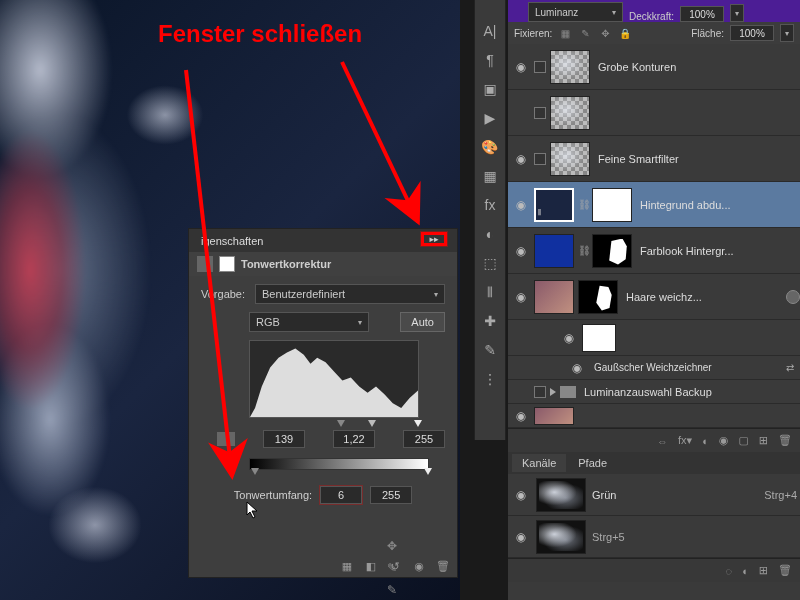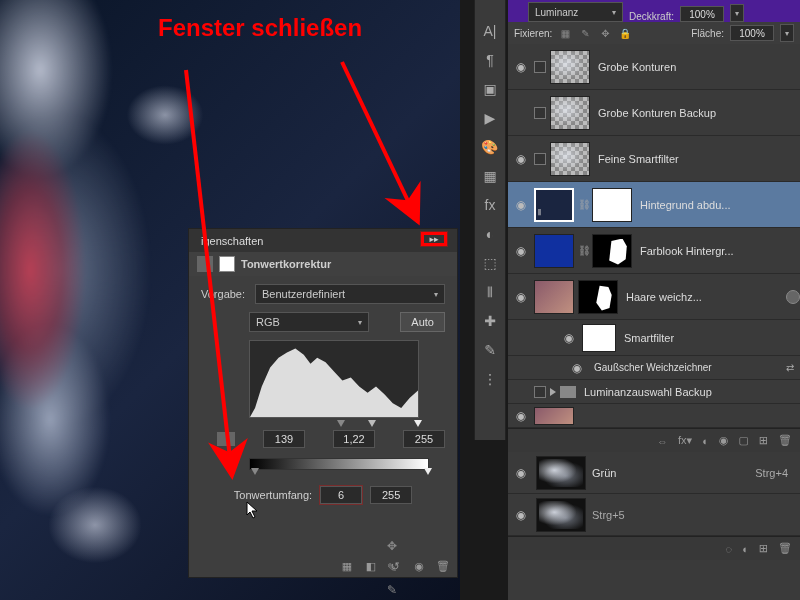--- a/index.html
+++ b/index.html
@@ -105,25 +105,25 @@
 .layers-bottom { height: 24px; display: flex; align-items: center; justify-content: flex-end; gap: 10px; padding-right: 8px; background: #383838; font-size: 11px; color: #999; border-top: 1px solid #222; }
 
 
 .channels-tabs { height: 22px; display: flex; align-items: center; background: #333; font-size: 11px; gap: 2px; padding-left: 4px; }
 .ch-tab { padding: 3px 10px; color: #ccc; }
 .ch-tab.active { background: #3e3e3e; }
 .channel-row { display: flex; align-items: center; height: 42px; border-bottom: 1px solid #2a2a2a; padding-left: 4px; gap: 6px; font-size: 11px; color: #ddd; }
 .channel-thumb { width: 50px; height: 34px; background: #111; border: 1px solid #222; position: relative; }
 .ch-art { position: absolute; inset: 2px; background: radial-gradient(ellipse at 35% 40%, rgba(230,235,245,0.85), transparent 55%), radial-gradient(ellipse at 60% 60%, rgba(200,210,230,0.5), transparent 60%); }
 .channel-name { flex: 1; }
-.channel-shortcut { color: #aaa; padding-right: 12px; }
+.channel-shortcut { color: #aaa; padding-right: 3px; }
 .channels-bottom { height: 24px; display: flex; align-items: center; justify-content: flex-end; gap: 10px; padding-right: 8px; background: #383838; font-size: 11px; color: #999; border-top: 1px solid #222; }
 
 
-.annotation-text { position: absolute; left: 158px; top: 14px; color: #ff0000; font-weight: bold; font-size: 24px; font-family: Arial, sans-serif; z-index: 100; }
+.annotation-text { position: absolute; left: 158px; top: 20px; color: #ff0000; font-weight: bold; font-size: 24px; font-family: Arial, sans-serif; z-index: 100; }
 svg.arrows { position: absolute; left: 0; top: 0; width: 460px; height: 580px; z-index: 90; pointer-events: none; }
 </style>
 </head>
 <body>
 
 <div class="canvas-area">
   <div class="canvas-art"></div>
   <div class="swirl" style="left:120px;top:80px;width:90px;height:70px"></div>
   <div class="swirl" style="left:40px;top:480px;width:110px;height:90px"></div>
 </div>
@@ -260,21 +260,20 @@
           <div class="thumb-overlay"></div>
         </div>
       <div class="layer-name">Grobe Konturen</div>
     </div>
     <div class="layer-row">
       <div class="eye"></div>
       <div class="checkbox-sq"></div>
       <div class="layer-thumb checker">
           <div class="thumb-overlay"></div>
         </div>
-      <div class="layer-name">Grobe Konturen Backup</div>
     </div>
     <div class="layer-row">
       <div class="eye">◉</div>
       <div class="checkbox-sq"></div>
       <div class="layer-thumb checker">
           <div class="thumb-overlay"></div>
         </div>
       <div class="layer-name">Feine Smartfilter</div>
     </div>
     <div class="layer-row active">
@@ -300,21 +299,20 @@
       <div class="layer-thumb photo"></div>
       <div class="mask-thumb black">
           <div class="mask-shape" style="clip-path:polygon(30% 5%,70% 10%,85% 40%,75% 90%,40% 100%,15% 70%)"></div>
         </div>
       <div class="layer-name">Haare weichz...</div>
       <div class="fx-indicator"></div>
     </div>
     <div class="layer-row indent-row">
       <div class="eye">◉</div>
       <div class="mask-thumb" style="width:34px;height:28px"></div>
-      <div class="layer-name">Smartfilter</div>
     </div>
     <div class="layer-row indent-row2 short">
       <div class="eye">◉</div>
       <div class="layer-name">Gaußscher Weichzeichner</div>
       <div style="width:14px;color:#aaa;font-size:10px">⇄</div>
     </div>
     <div class="layer-row folder-row short">
       <div class="eye"></div>
       <div class="checkbox-sq"></div>
       <div class="triangle"></div>
@@ -330,20 +328,24 @@
   <div class="layers-bottom">
     <div>⇔</div>
     <div><span>fx</span>▾</div>
     <div>◐</div>
     <div>◉</div>
     <div>▢</div>
     <div>⊞</div>
     <div>🗑</div>
   </div>
 
+  <div class="channels-tabs">
+    <div class="ch-tab active">Kanäle</div>
+    <div class="ch-tab">Pfade</div>
+  </div>
   <div class="channel-row">
     <div class="eye">◉</div>
     <div class="channel-thumb">
         <div class="ch-art"></div>
       </div>
     <div class="channel-name">Grün</div>
     <div class="channel-shortcut">Strg+4</div>
   </div>
   <div class="channel-row">
     <div class="eye">◉</div>

